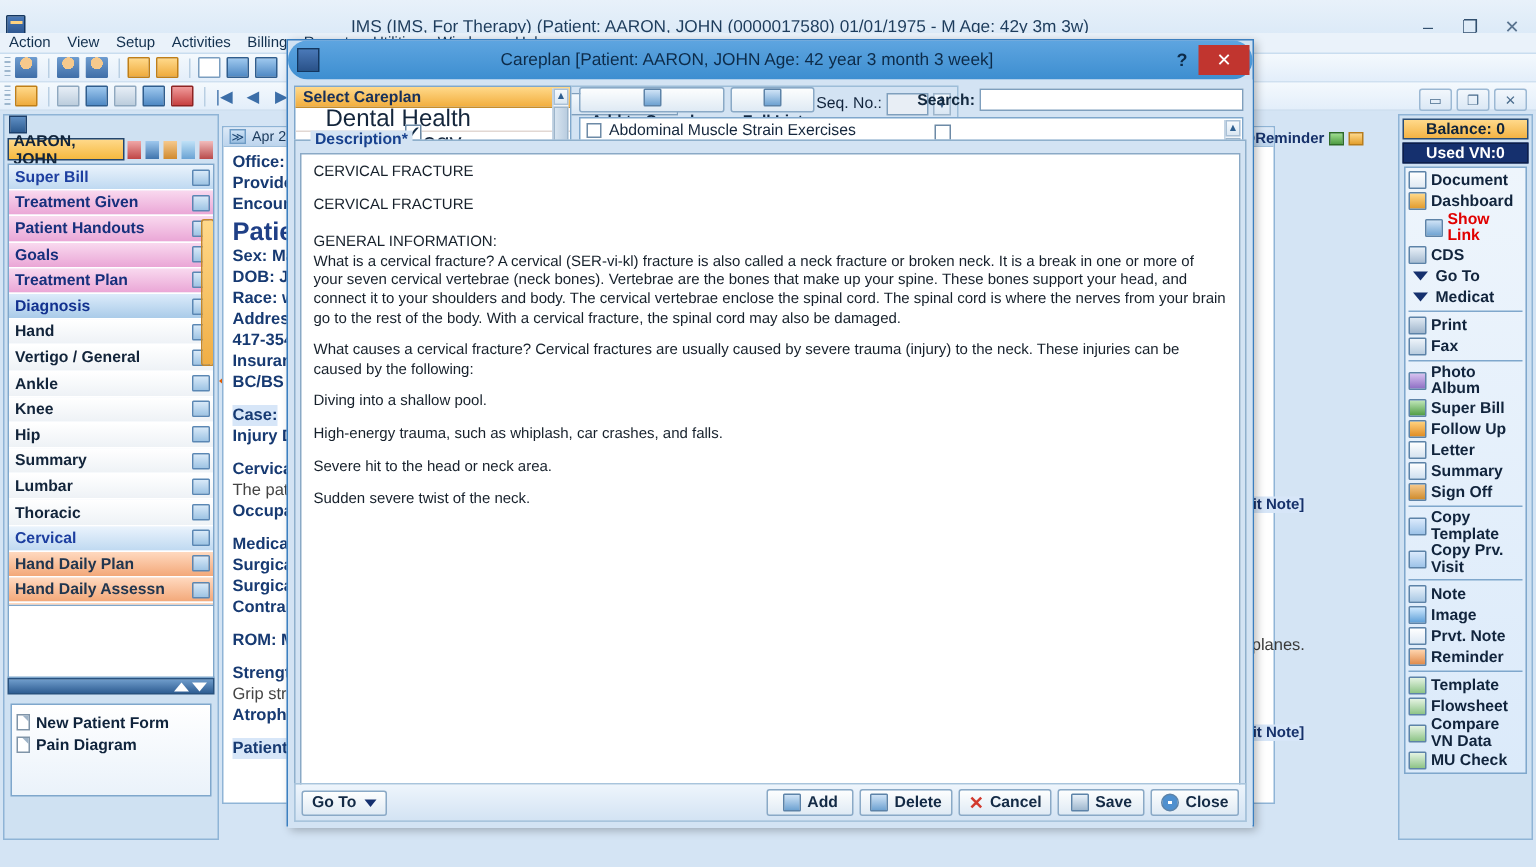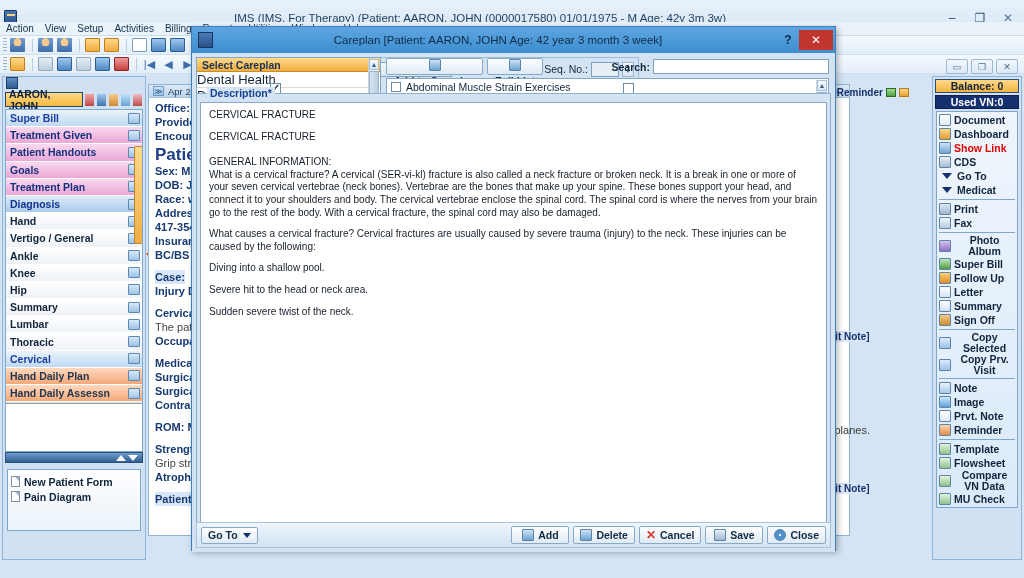--- a/index.html
+++ b/index.html
@@ -144,25 +144,25 @@
 
   
   .rightpanel{
     position:absolute; left:932px; top:76px; width:90px; height:484px;
     background:#cfe1f2; border:1px solid #8fb4d6;
   }
   .balance{ margin:2px; height:14px; background:linear-gradient(#ffd98a,#f3b344);
             border:1px solid #2a4d75; text-align:center; font-weight:bold; color:#10243c; font-size:10.5px; line-height:13px;}
   .usedvn{ margin:0 2px 2px; height:14px; background:#15306e; border:1px solid #0d1f4b;
            text-align:center; font-weight:bold; color:#fff; font-size:10.5px; line-height:13px;}
-  .toollist{ margin:0 3px; background:linear-gradient(#eef5fc,#dbeafa); border:1px solid #7fa7cc; padding:1px 0;text-align:center;}
+  .toollist{ margin:0 3px; background:linear-gradient(#eef5fc,#dbeafa); border:1px solid #7fa7cc; padding:1px 0;}
   .trow{ display:flex; align-items:center; gap:3px; padding:0 2px; min-height:14px; font-weight:bold;
          font-size:10.5px; color:#11243c; }
   .trow .ti{ width:12px;height:12px;flex:0 0 auto;border:1px solid #5d83a8;border-radius:1px;}
-  .trow.red{ color:#e10000; }
+  .trow.red{ color:#e10000;margin-left:11px; }
   .trow .cap{ line-height:11px; }
   .tdiv{ height:1px; background:#7fa7cc; margin:2px 2px; }
   .tri{ width:0;height:0;border-left:5px solid transparent;border-right:5px solid transparent;
         border-top:6px solid #15306e; margin-left:3px; margin-right:2px;}
   .ic-doc{background:linear-gradient(#fff,#dfe9f3);}
   .ic-dash{background:linear-gradient(#ffd98a,#e19b2e);}
   .ic-link{background:linear-gradient(#cfe3f6,#6fa3d2);}
   .ic-cds{background:linear-gradient(#e8f0f8,#a8bdd2);}
   .ic-print{background:linear-gradient(#dfe9f3,#9fb5cb);}
   .ic-fax{background:linear-gradient(#eef4fa,#b9cddf);}
@@ -185,42 +185,42 @@
      display:flex;align-items:center;justify-content:center;}
 
   
   .dialog{
     position:absolute; left:191px; top:26px; width:645px; height:525px;
     background:#cfe1f2; border:1px solid #3c7fbf;
     box-shadow:2px 2px 6px rgba(0,0,0,.28);
   }
   .dlg-title{
     height:26px; background:linear-gradient(#5ea5e0,#3d8ed0);
-    display:flex; align-items:center; padding:0 2px;
+    display:flex; align-items:center; padding:0 2px;border-radius:13px;
   }
   .dlg-title .dicon{ width:15px;height:16px;margin:0 4px;
      background:linear-gradient(#4a79b8,#2a5289); border:1px solid #14365f;}
   .dlg-title .dtxt{ flex:1; text-align:center; color:#0d2b49; font-size:11.5px; }
   .dlg-help{ width:18px; text-align:center; color:#0d2b49; font-size:12px; font-weight:bold; }
   .dlg-close{ width:34px;height:20px; background:#c1352f; color:#fff;
      display:flex;align-items:center;justify-content:center; font-size:12px; margin-left:2px;}
 
   .dlg-body{ position:relative; height:499px; background:#d3e3f3; padding:4px; }
 
   .panel{ position:absolute; background:#fff; border:1px solid #7fa7cc; }
   .panel-hdr{
     height:14px; background:linear-gradient(#ffd98a,#f2ae3e);
     border-bottom:1px solid #c78d2a; display:flex; align-items:center; padding-left:5px;
     font-weight:bold; color:#17305a; font-size:10.5px;
   }
 
   
   #selectCareplan{ left:4px; top:4px; width:185px; height:166px; }
   .cplist{ height:150px; overflow:hidden; position:relative; }
-  .cpitem{ height:16.1px; line-height:15px; padding-left:0; font-size:13px; color:#14263c;
+  .cpitem{ height:16.1px; line-height:15px; padding-left:20px; font-size:16px; color:#14263c;
            border-bottom:1px solid #e2d8d3; }
   .cpitem.sel{ background:linear-gradient(#53a6e8,#2c84d0); color:#fff;
     background-image:linear-gradient(#3e97de,#2c84d0); }
 
   
   #selectedCareplan{ left:4px; top:175px; width:185px; height:278px; }
   .selitem{ height:15px; line-height:14px; padding-left:4px; font-size:10.5px;
             background:linear-gradient(#3e97de,#2c84d0); color:#fff; }
 
   
@@ -645,21 +645,21 @@
           <span class="ti ic-summ"></span>
           <span class="cap">Summary</span>
         </div>
         <div class="trow">
           <span class="ti ic-sign"></span>
           <span class="cap">Sign Off</span>
         </div>
         <div class="tdiv"></div>
         <div class="trow">
           <span class="ti ic-copy"></span>
-          <span class="cap">Copy Selected</span>
+          <span class="cap">Copy Template</span>
         </div>
         <div class="trow">
           <span class="ti ic-copy"></span>
           <span class="cap">Copy Prv. Visit</span>
         </div>
         <div class="tdiv"></div>
         <div class="trow">
           <span class="ti ic-note"></span>
           <span class="cap">Note</span>
         </div>
@@ -821,20 +821,21 @@
         <div class="descbox">
           <div class="desclabel">Description*</div>
           <div class="descarea" id="descarea">
               <p>CERVICAL FRACTURE</p>
               <p>CERVICAL FRACTURE</p>
               <div style="height: 4px;"></div>
               <p class="tight">GENERAL INFORMATION:</p>
               <p>What is a cervical fracture?  A cervical (SER-vi-kl) fracture is also called a neck fracture or broken neck. It is a break in one or more of your seven cervical vertebrae (neck bones). Vertebrae are the bones that make up your spine. These bones support your head, and connect it to your shoulders and body. The cervical vertebrae enclose the spinal cord. The spinal cord is where the nerves from your brain go to the rest of the body. With a cervical fracture, the spinal cord may also be damaged.</p>
               <p>What causes a cervical fracture?  Cervical fractures are usually caused by severe trauma (injury) to the neck. These injuries can be caused by the following:</p>
               <p>Diving into a shallow pool.</p>
+              <p>High-energy trauma, such as whiplash, car crashes, and falls.</p>
               <p>Severe hit to the head or neck area.</p>
               <p>Sudden severe twist of the neck.</p>
             </div>
         </div>
       </div>
 
       <div class="dlg-foot">
         <div class="goto">
           <span>Go To</span>
           <i></i>

